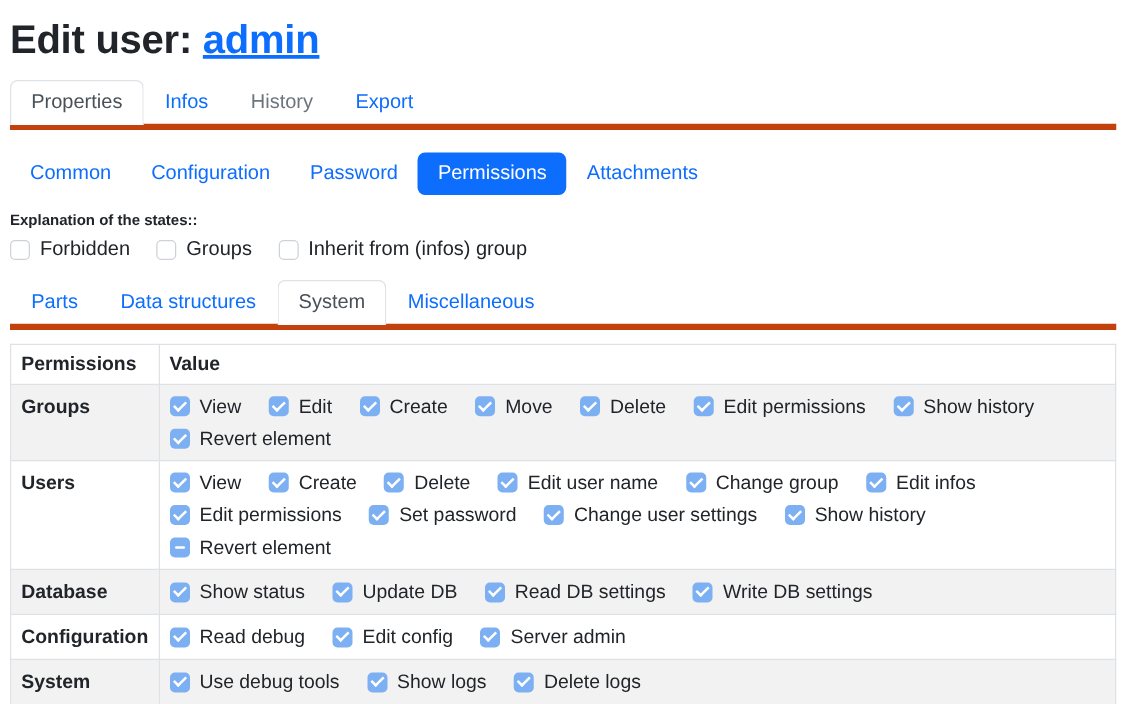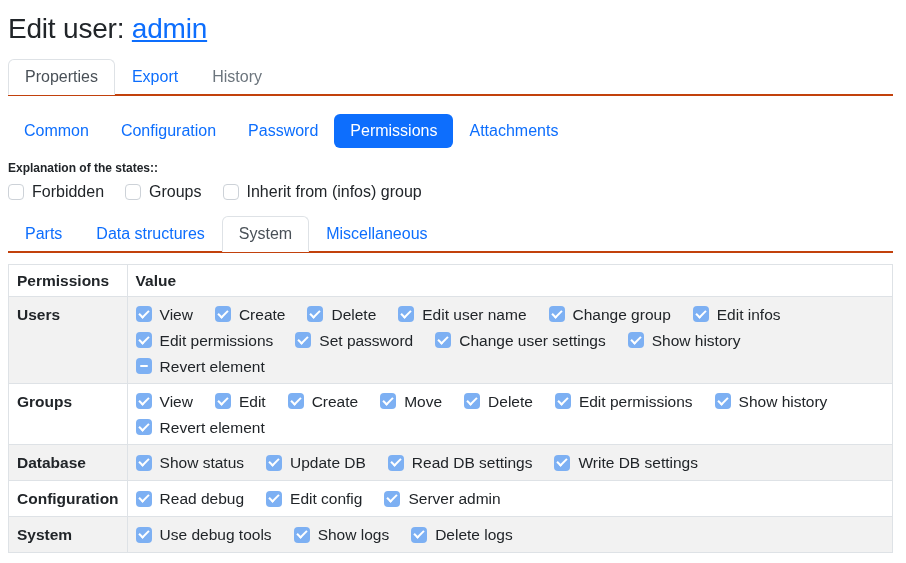--- a/index.html
+++ b/index.html
@@ -5,25 +5,25 @@
   * { box-sizing: border-box; }
   html,body { margin:0; padding:0; background:#fff; }
   body {
     font-family: "Liberation Sans", sans-serif;
     color:#212529;
     width:906px; height:563px; overflow:hidden;
   }
   .page { padding: 10px 13px 0 8px; }
 
   
-  .title { font-size:28px; font-weight:400; margin:3px 0 14px 0; letter-spacing:-0.2px; }
+  .title { font-size:32px; font-weight:700; margin:3px 0 14px 0; letter-spacing:-0.2px; }
   .title a { color:#0d6efd; text-decoration:underline; cursor:pointer; }
 
   
-  .nav-tabs { display:flex; border-bottom:2px solid #c2410c; }
+  .nav-tabs { display:flex; border-bottom:5px solid #c2410c; }
   .nav-tabs .nav-link {
     padding:8px 16px; font-size:16px; color:#0d6efd; text-decoration:none;
     border:1px solid transparent; border-radius:6px 6px 0 0; margin-bottom:-1px;
     cursor:pointer; background:transparent; white-space:nowrap;
   }
   .nav-tabs .nav-link.active {
     color:#495057; background:#fff; border-color:#dee2e6 #dee2e6 #fff; cursor:default;
   }
   .nav-tabs .nav-link.disabled { color:#6c757d; cursor:default; }
 
@@ -73,22 +73,23 @@
 </style>
 </head>
 <body>
 
 <div class="page">
 
   <h1 class="title"><span>Edit user: </span><a>admin</a></h1>
 
   <nav class="nav-tabs">
       <a class="nav-link active">Properties</a>
+      <a class="nav-link">Infos</a>
+      <a class="nav-link disabled">History</a>
       <a class="nav-link">Export</a>
-      <a class="nav-link disabled">History</a>
     </nav>
 
   <nav class="nav-pills">
       <a class="nav-link">Common</a>
       <a class="nav-link">Configuration</a>
       <a class="nav-link">Password</a>
       <a class="nav-link active">Permissions</a>
       <a class="nav-link">Attachments</a>
     </nav>
 
@@ -118,20 +119,61 @@
 
   <table class="perm-table">
     <thead>
       <tr>
         <th>Permissions</th>
         <th>Value</th>
       </tr>
     </thead>
     <tbody>
         <tr>
+          <th>Groups</th>
+          <td>
+            <div class="cb-line">
+              <label class="cb-item">
+                <span class="cb checked"></span>
+                <span>View</span>
+              </label>
+              <label class="cb-item">
+                <span class="cb checked"></span>
+                <span>Edit</span>
+              </label>
+              <label class="cb-item">
+                <span class="cb checked"></span>
+                <span>Create</span>
+              </label>
+              <label class="cb-item">
+                <span class="cb checked"></span>
+                <span>Move</span>
+              </label>
+              <label class="cb-item">
+                <span class="cb checked"></span>
+                <span>Delete</span>
+              </label>
+              <label class="cb-item">
+                <span class="cb checked"></span>
+                <span>Edit permissions</span>
+              </label>
+              <label class="cb-item">
+                <span class="cb checked"></span>
+                <span>Show history</span>
+              </label>
+            </div>
+            <div class="cb-line">
+              <label class="cb-item">
+                <span class="cb checked"></span>
+                <span>Revert element</span>
+              </label>
+            </div>
+          </td>
+        </tr>
+        <tr>
           <th>Users</th>
           <td>
             <div class="cb-line">
               <label class="cb-item">
                 <span class="cb checked"></span>
                 <span>View</span>
               </label>
               <label class="cb-item">
                 <span class="cb checked"></span>
                 <span>Create</span>
@@ -173,61 +215,20 @@
             </div>
             <div class="cb-line">
               <label class="cb-item">
                 <span class="cb indeterminate"></span>
                 <span>Revert element</span>
               </label>
             </div>
           </td>
         </tr>
         <tr>
-          <th>Groups</th>
-          <td>
-            <div class="cb-line">
-              <label class="cb-item">
-                <span class="cb checked"></span>
-                <span>View</span>
-              </label>
-              <label class="cb-item">
-                <span class="cb checked"></span>
-                <span>Edit</span>
-              </label>
-              <label class="cb-item">
-                <span class="cb checked"></span>
-                <span>Create</span>
-              </label>
-              <label class="cb-item">
-                <span class="cb checked"></span>
-                <span>Move</span>
-              </label>
-              <label class="cb-item">
-                <span class="cb checked"></span>
-                <span>Delete</span>
-              </label>
-              <label class="cb-item">
-                <span class="cb checked"></span>
-                <span>Edit permissions</span>
-              </label>
-              <label class="cb-item">
-                <span class="cb checked"></span>
-                <span>Show history</span>
-              </label>
-            </div>
-            <div class="cb-line">
-              <label class="cb-item">
-                <span class="cb checked"></span>
-                <span>Revert element</span>
-              </label>
-            </div>
-          </td>
-        </tr>
-        <tr>
           <th>Database</th>
           <td>
             <div class="cb-line">
               <label class="cb-item">
                 <span class="cb checked"></span>
                 <span>Show status</span>
               </label>
               <label class="cb-item">
                 <span class="cb checked"></span>
                 <span>Update DB</span>

